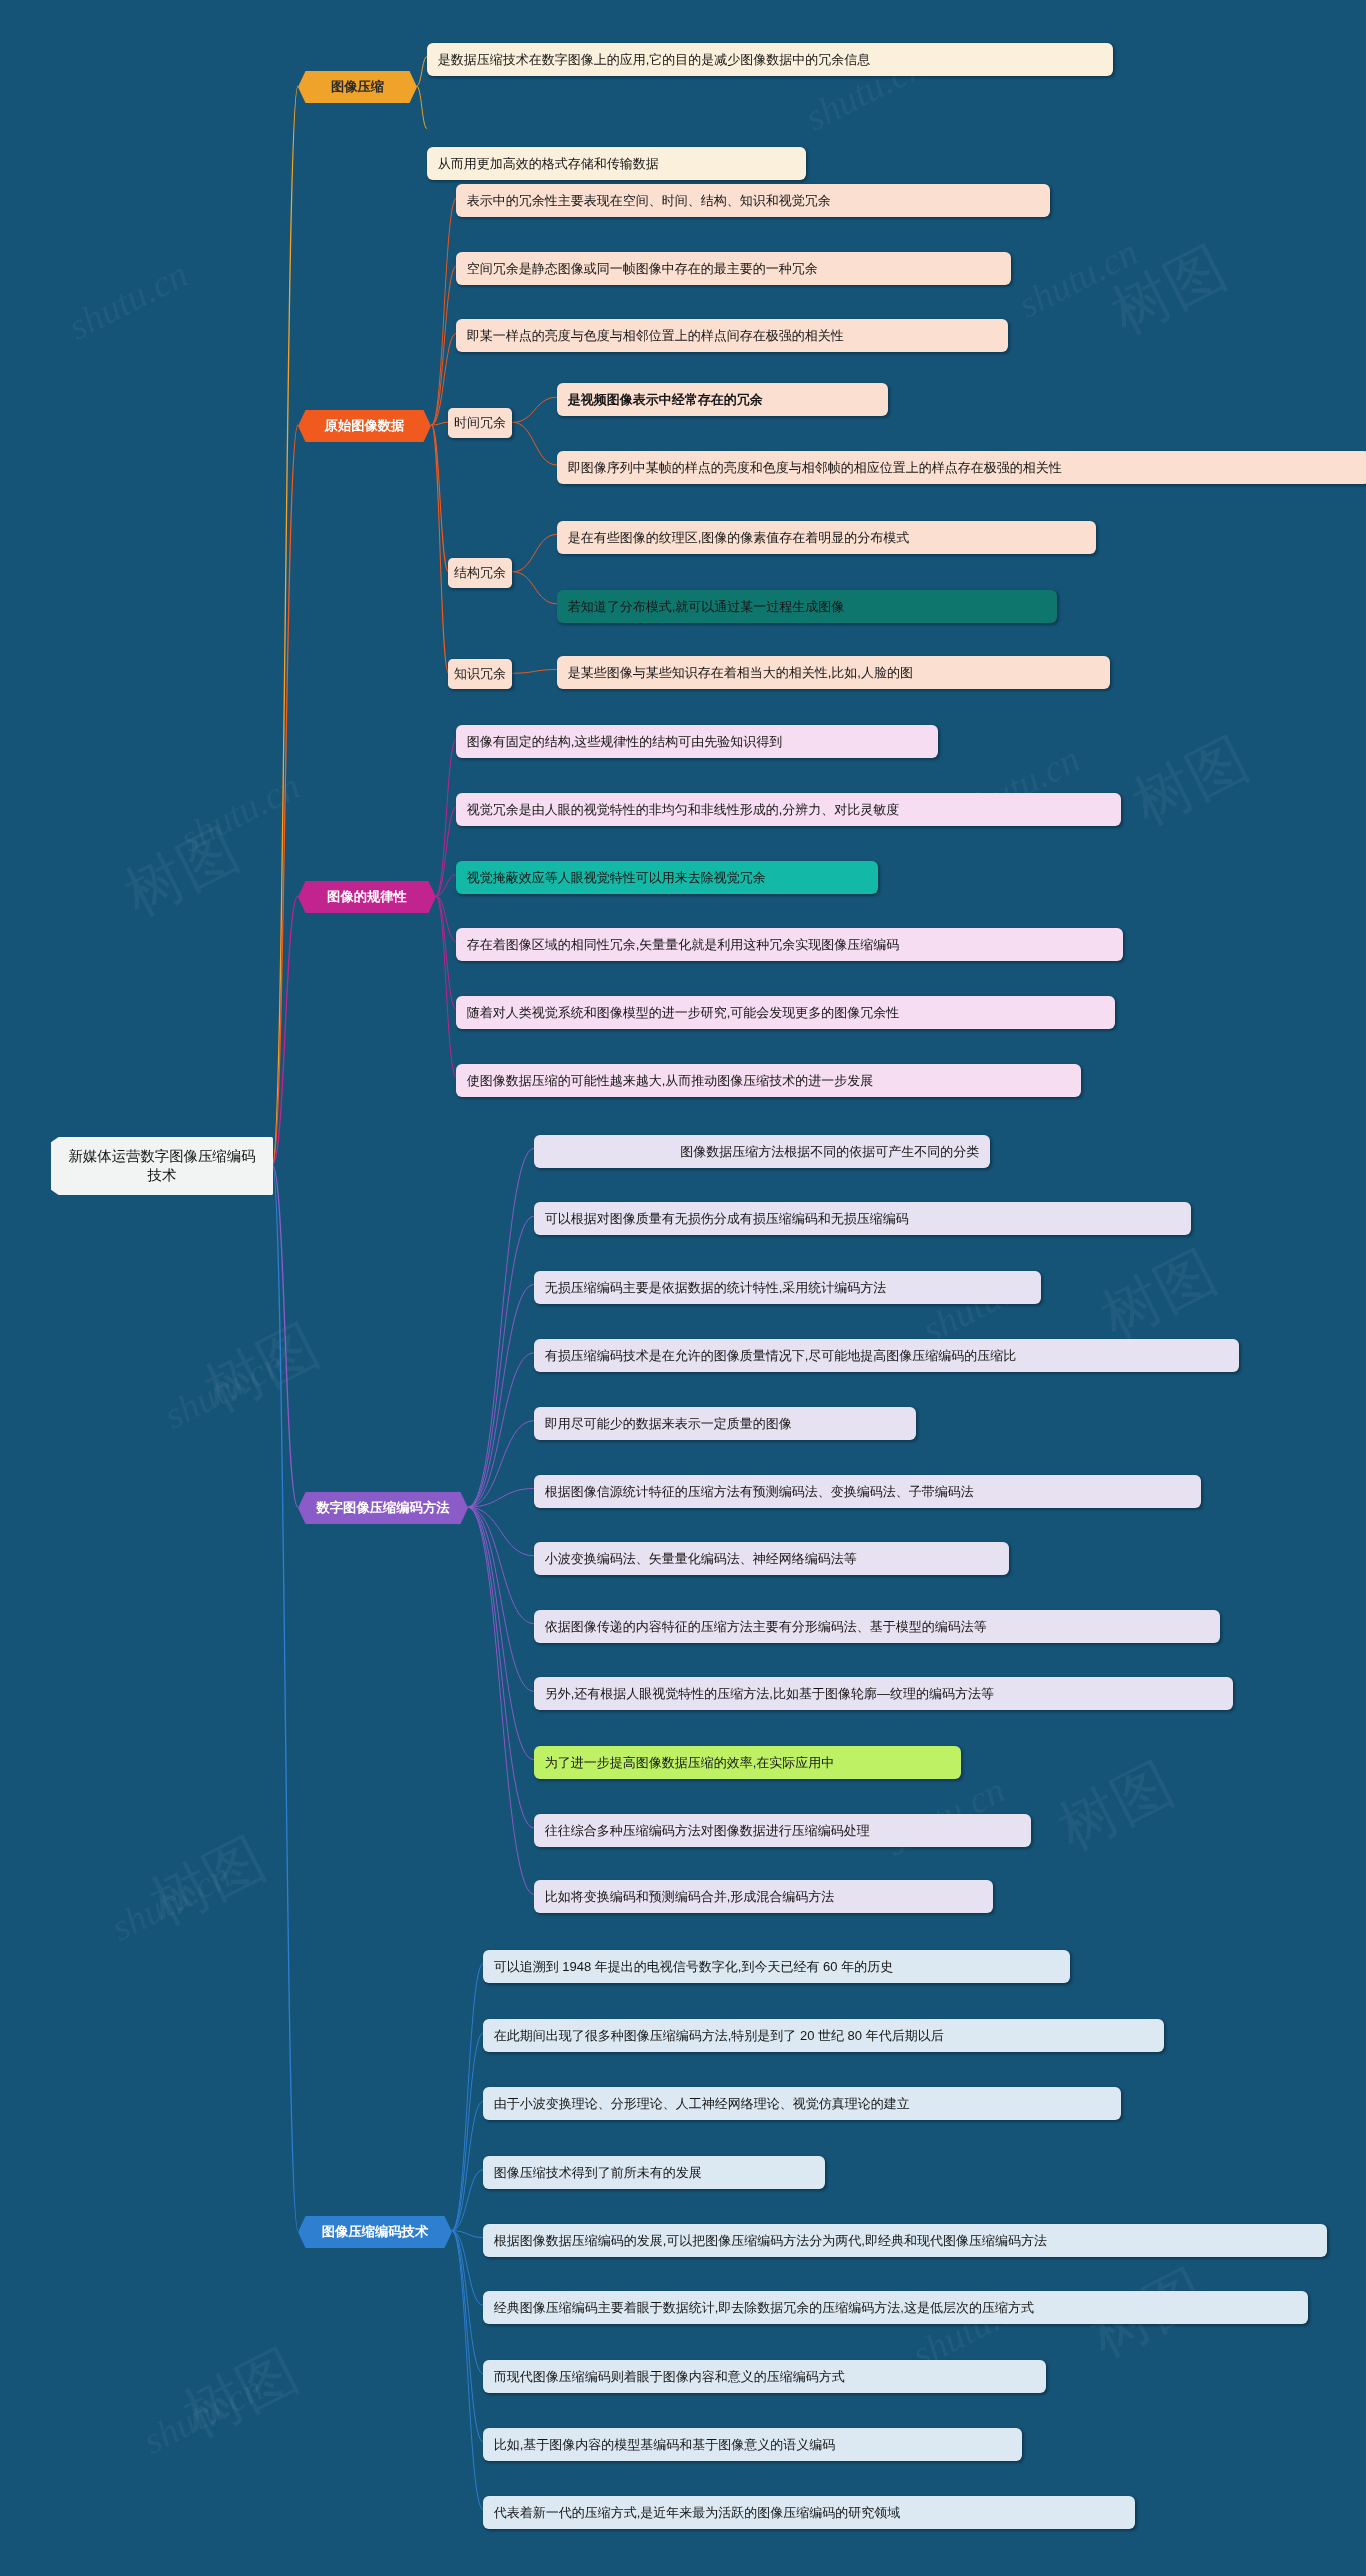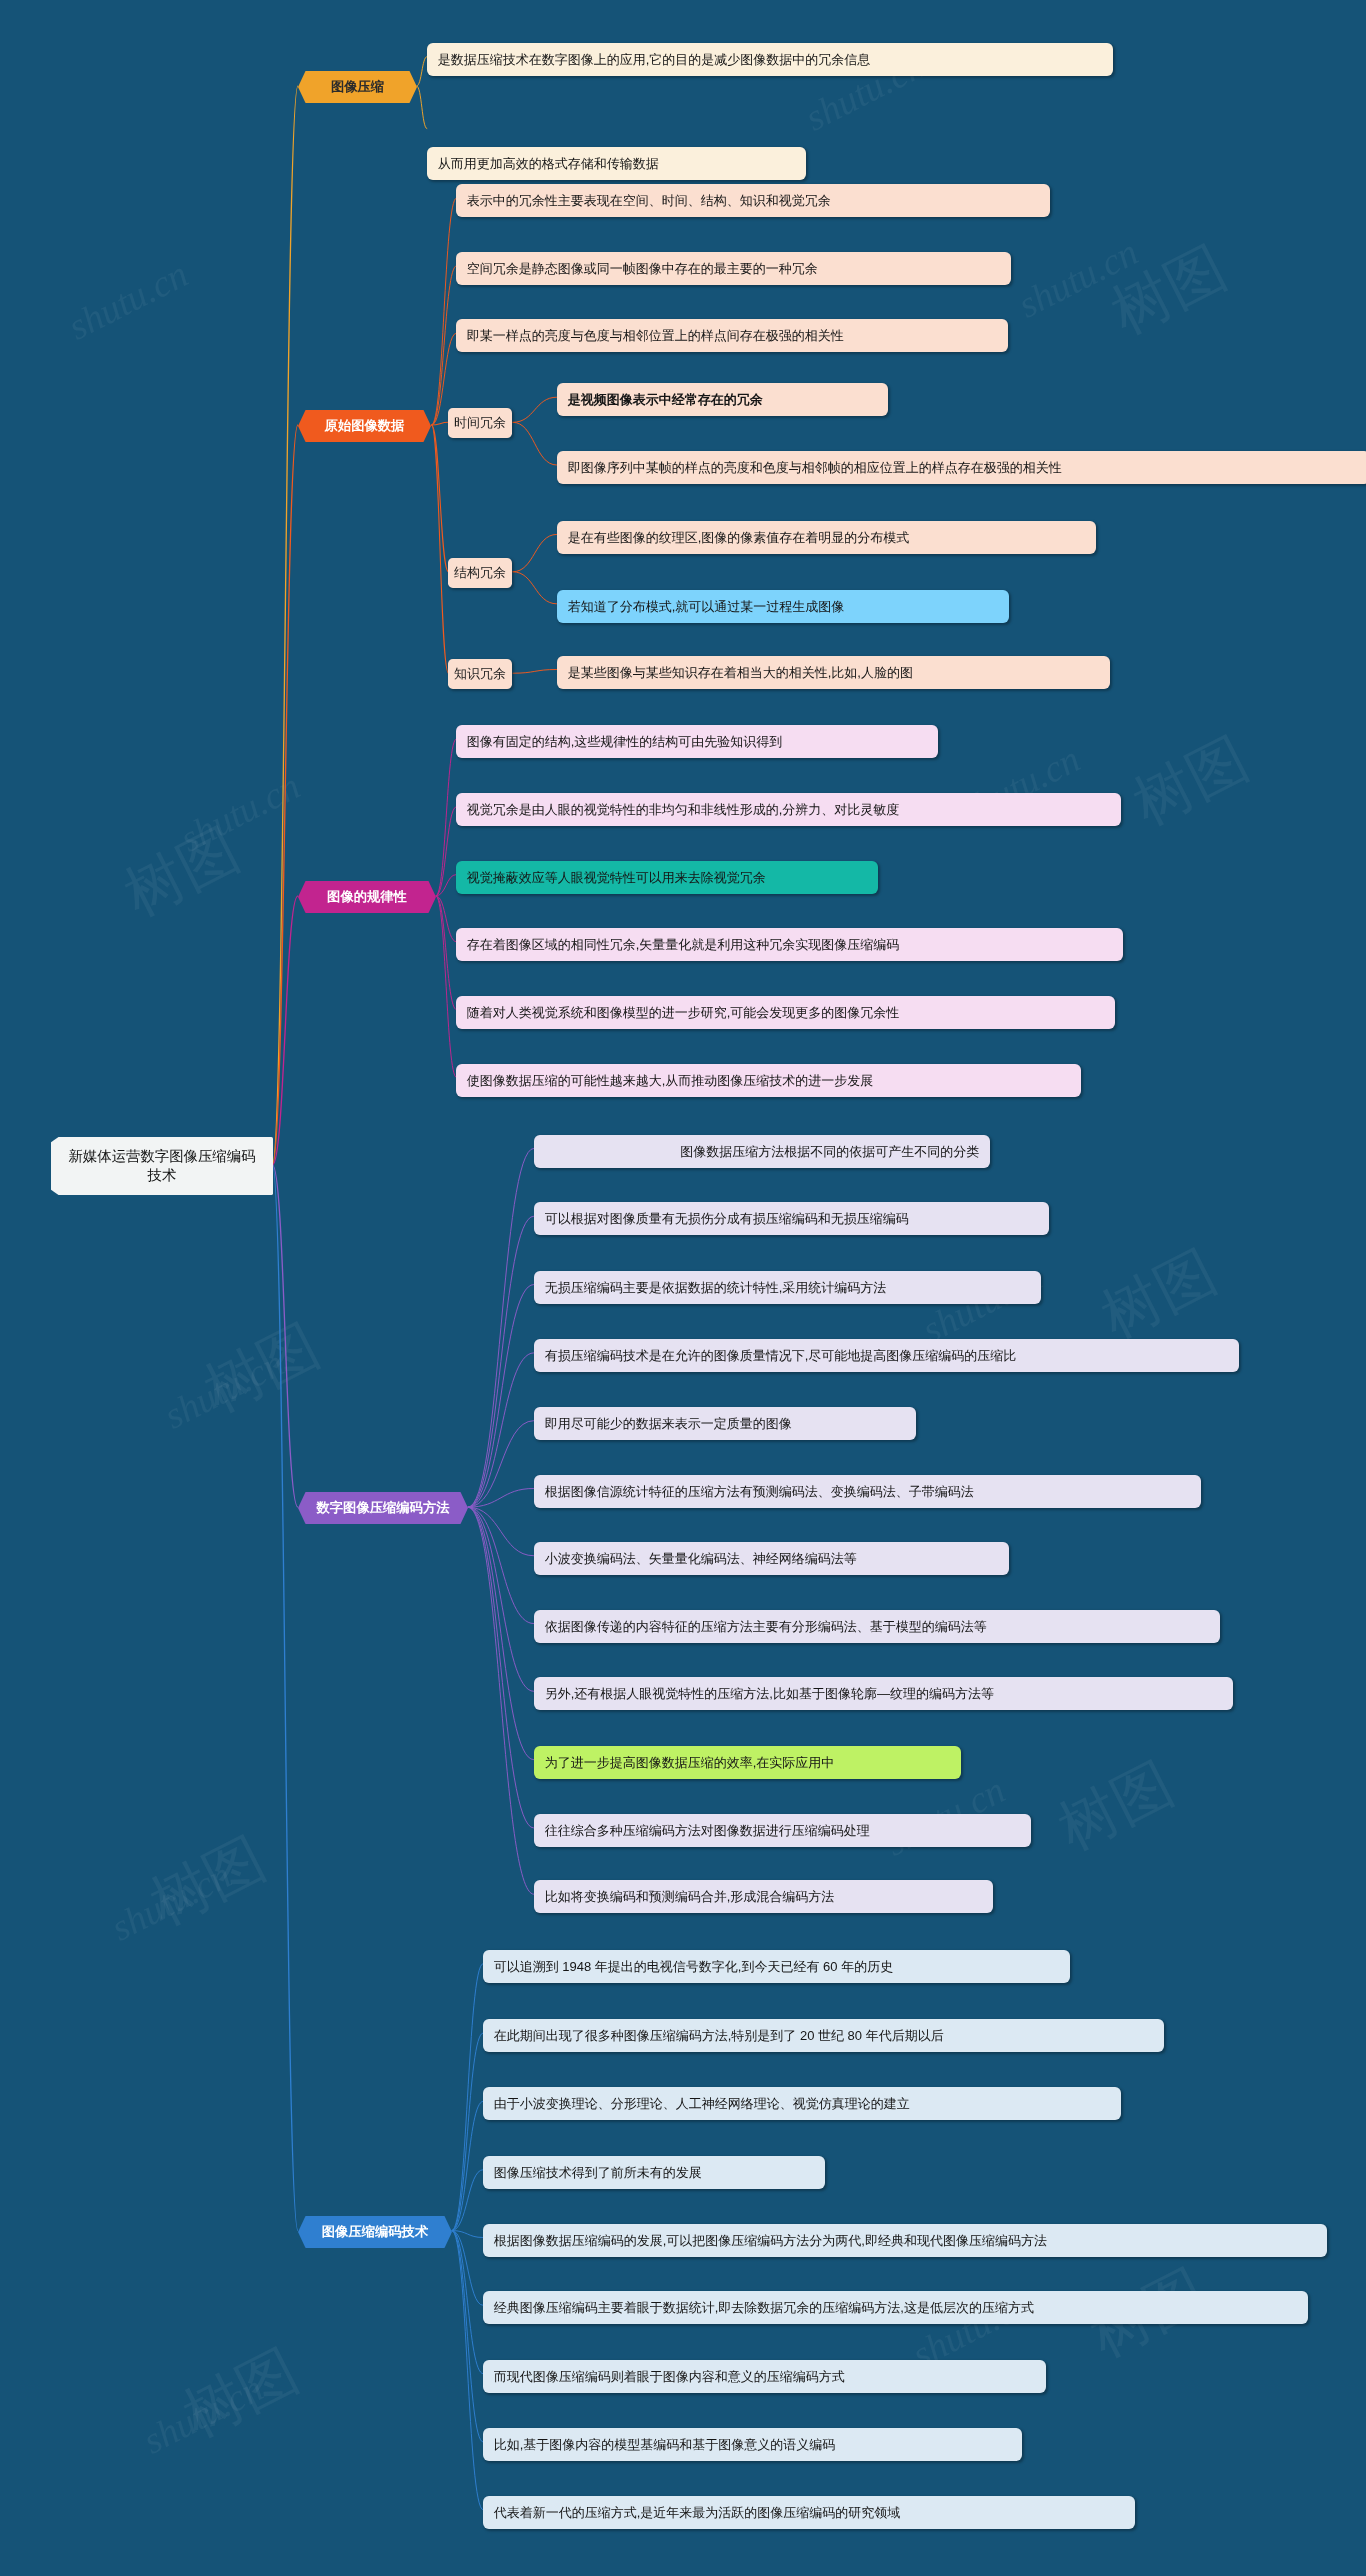--- a/index.html
+++ b/index.html
@@ -198,21 +198,21 @@
       </div>
       <div class="node leaf" style="left: 557px; top: 451px; width: 813px; background: rgb(251, 223, 208);">
         <span class="t">即图像序列中某帧的样点的亮度和色度与相邻帧的相应位置上的样点存在极强的相关性</span>
       </div>
       <div class="node l2" style="left: 448px; top: 558px; width: 64px; background: rgb(251, 223, 208);">
         <span class="t">结构冗余</span>
       </div>
       <div class="node leaf" style="left: 557px; top: 521px; width: 539px; background: rgb(251, 223, 208);">
         <span class="t">是在有些图像的纹理区,图像的像素值存在着明显的分布模式</span>
       </div>
-      <div class="node leaf" style="left: 557px; top: 590px; width: 452px; background: #7dd3fc;">
+      <div class="node leaf" style="left: 557px; top: 590px; width: 500px; background: #0f766e;">
         <span class="t">若知道了分布模式,就可以通过某一过程生成图像</span>
       </div>
       <div class="node l2" style="left: 448px; top: 659px; width: 64px; background: rgb(251, 223, 208);">
         <span class="t">知识冗余</span>
       </div>
       <div class="node leaf" style="left: 557px; top: 656px; width: 553px; background: rgb(251, 223, 208);">
         <span class="t">是某些图像与某些知识存在着相当大的相关性,比如,人脸的图</span>
       </div>
       <div class="node l1 magenta" style="left: 298px; top: 881px; width: 138px;">
         <span class="t">图像的规律性</span>
@@ -234,21 +234,21 @@
       </div>
       <div class="node leaf" style="left: 456px; top: 1064px; width: 625px; background: rgb(246, 221, 242);">
         <span class="t">使图像数据压缩的可能性越来越大,从而推动图像压缩技术的进一步发展</span>
       </div>
       <div class="node l1 purple" style="left: 298px; top: 1492px; width: 170px;">
         <span class="t">数字图像压缩编码方法</span>
       </div>
       <div class="node leaf" style="left: 534px; top: 1135px; width: 456px; background: rgb(230, 226, 242); justify-content: flex-end;">
         <span class="t">图像数据压缩方法根据不同的依据可产生不同的分类</span>
       </div>
-      <div class="node leaf" style="left: 534px; top: 1202px; width: 515px; background: rgb(230, 226, 242);">
+      <div class="node leaf" style="left: 534px; top: 1202px; width: 657px; background: rgb(230, 226, 242);">
         <span class="t">可以根据对图像质量有无损伤分成有损压缩编码和无损压缩编码</span>
       </div>
       <div class="node leaf" style="left: 534px; top: 1271px; width: 507px; background: rgb(230, 226, 242);">
         <span class="t">无损压缩编码主要是依据数据的统计特性,采用统计编码方法</span>
       </div>
       <div class="node leaf" style="left: 534px; top: 1339px; width: 705px; background: rgb(230, 226, 242);">
         <span class="t">有损压缩编码技术是在允许的图像质量情况下,尽可能地提高图像压缩编码的压缩比</span>
       </div>
       <div class="node leaf" style="left: 534px; top: 1407px; width: 382px; background: rgb(230, 226, 242);">
         <span class="t">即用尽可能少的数据来表示一定质量的图像</span>

